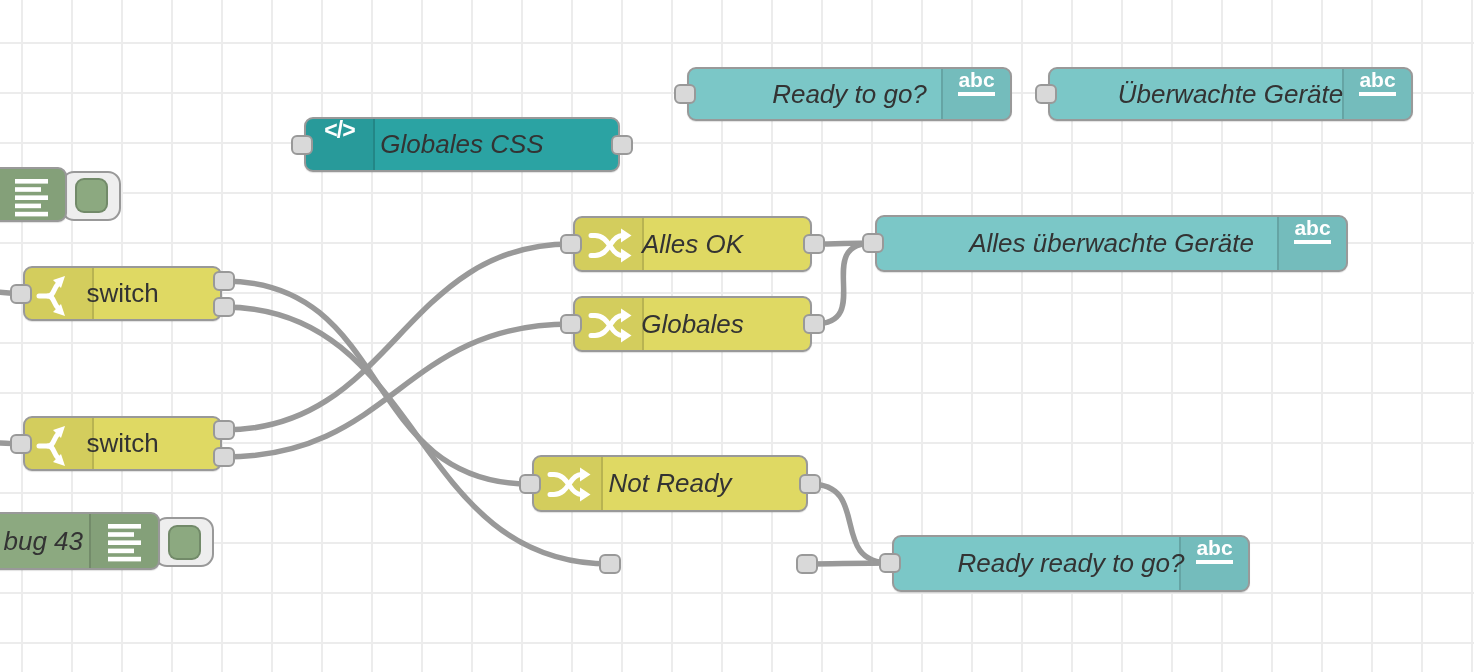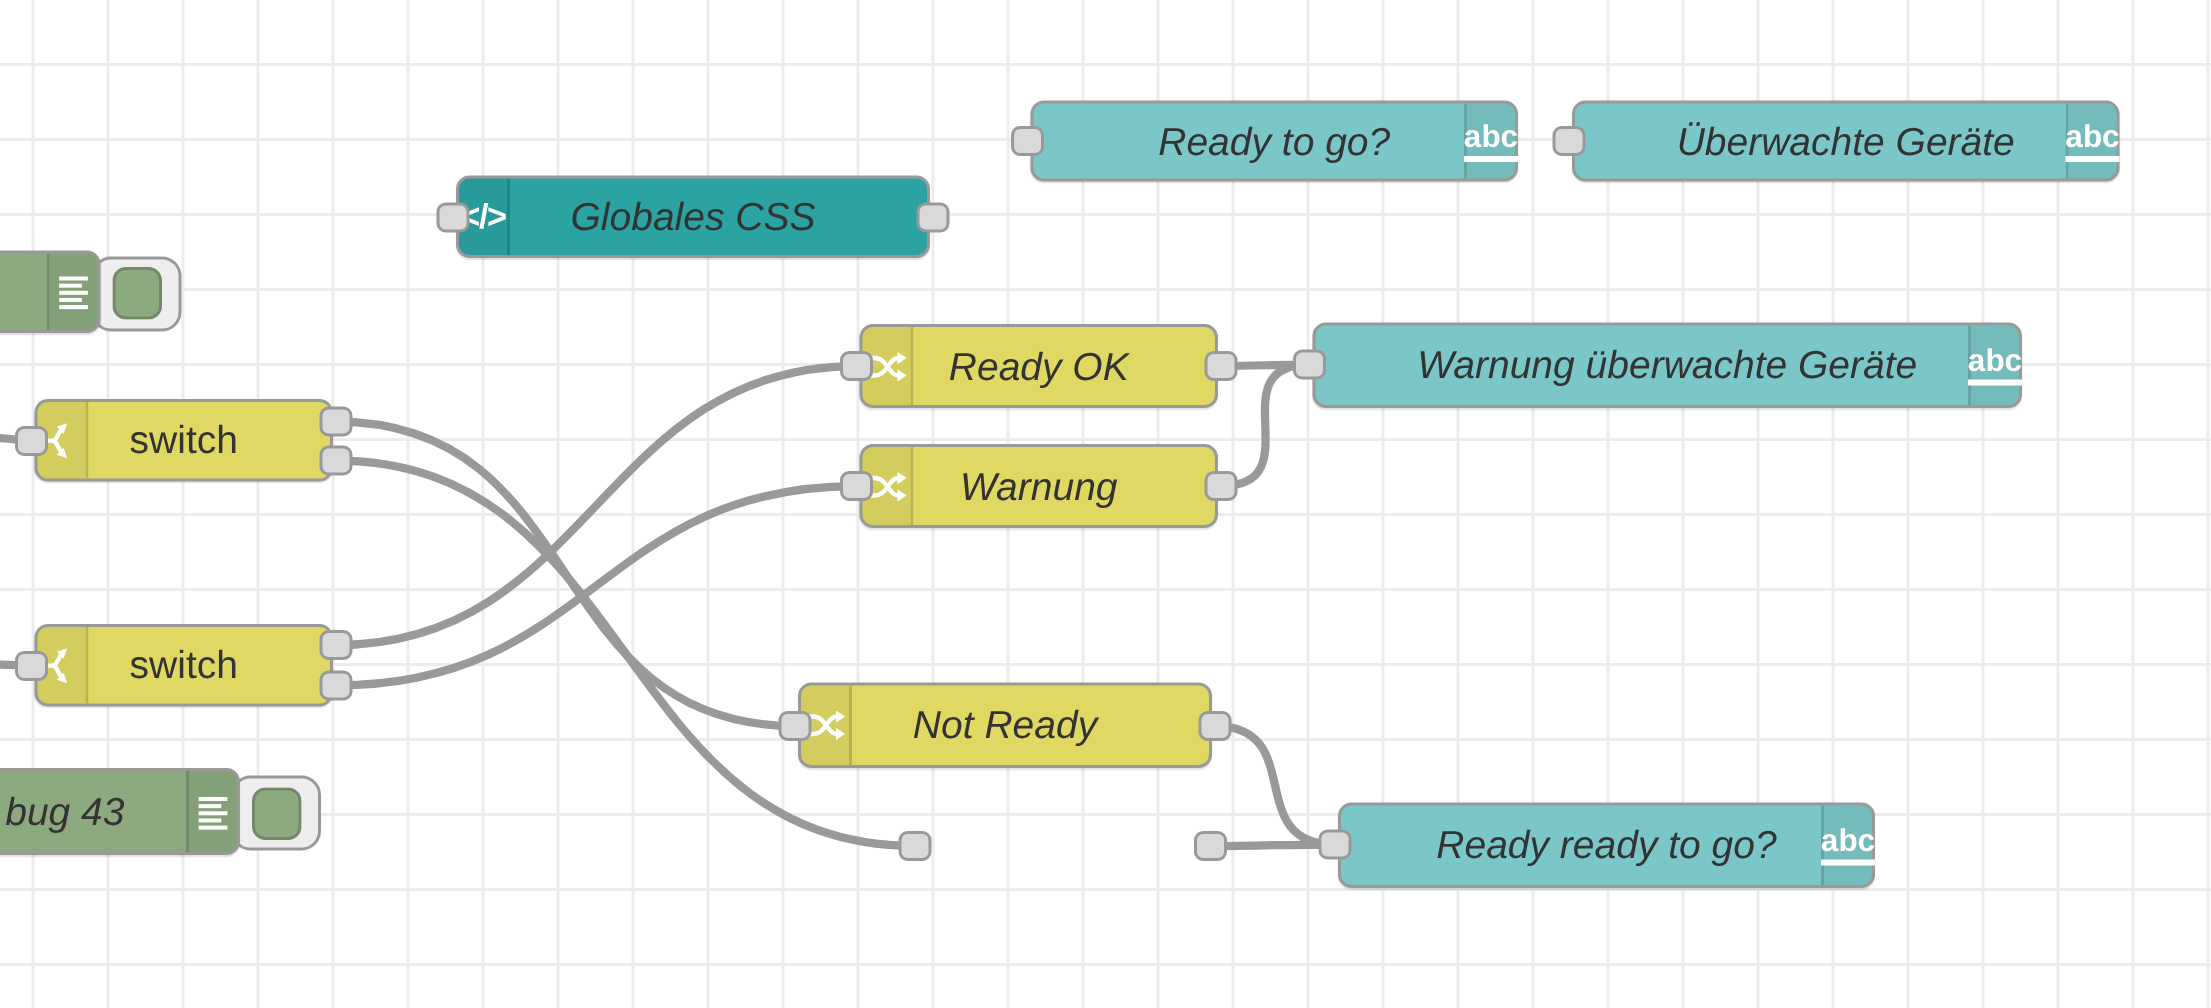--- a/index.html
+++ b/index.html
@@ -13,23 +13,23 @@
   }
   .wires{position:absolute;left:0;top:0;z-index:1;overflow:visible;}
   .wire{fill:none;stroke:#999;stroke-width:5.5;stroke-linecap:round;}
   .node{position:absolute;z-index:2;}
   .node-body{
     position:absolute;left:0;top:0;right:0;bottom:0;z-index:1;
     border:2px solid #999;border-radius:9px;box-sizing:border-box;
     box-shadow:0 1px 1px rgba(0,0,0,0.12);
   }
   .icon-region{
-    position:absolute;top:0;bottom:0;width:34px;z-index:2;
+    position:absolute;top:0;bottom:0;width:69px;z-index:2;
     background:rgba(0,0,0,0.05);
-    display:flex;align-items:center;justify-content:center;
+    display:flex;align-items:flex-start;justify-content:center;
     box-sizing:border-box;
   }
   .icon-region.left{left:0;border-right:2px solid rgba(0,0,0,0.13);border-radius:7px 0 0 7px;}
   .icon-region.right{right:0;border-left:2px solid rgba(0,0,0,0.13);border-radius:0 7px 7px 0;}
   .node-label{
     position:absolute;left:0;right:0;top:0;bottom:0;z-index:3;
     display:flex;align-items:center;justify-content:center;
     font-size:26px;color:#333;white-space:nowrap;overflow:hidden;
   }
   .node-label.italic{font-style:italic;}
@@ -167,46 +167,46 @@
     <div class="node" style="left: 573px; top: 216px; width: 239px; height: 56px;">
       <div class="node-body" style="background: rgb(223, 217, 99);">
         <div class="icon-region left">
           <svg width="55" height="55" viewBox="0 0 55 55" class="icon-svg">
             <path d="M10 17.5 H14 C22 17.5 26 23.5 29.5 28.5 C33 34 36 37.5 41 37.5" fill="none" stroke="#fff" stroke-width="5" stroke-linecap="round"></path>
              <path d="M10 37.5 H14 C22 37.5 26 31.5 29.5 26.5 C33 21 36 17.5 41 17.5" fill="none" stroke="#fff" stroke-width="5" stroke-linecap="round"></path>
              <polygon points="40,30.5 50.5,37.5 40,44.5" fill="#fff"></polygon>
              <polygon points="40,10.5 50.5,17.5 40,24.5" fill="#fff"></polygon>
           </svg>
         </div>
-        <div class="node-label italic">Ready OK</div>
+        <div class="node-label italic">Alles OK</div>
       </div>
     </div>
     <div class="port" style="left: 560px; top: 234px;"></div>
     <div class="port" style="left: 803px; top: 234px;"></div>
     <div class="node" style="left: 573px; top: 296px; width: 239px; height: 56px;">
       <div class="node-body" style="background: rgb(223, 217, 99);">
         <div class="icon-region left">
           <svg width="55" height="55" viewBox="0 0 55 55" class="icon-svg">
             <path d="M10 17.5 H14 C22 17.5 26 23.5 29.5 28.5 C33 34 36 37.5 41 37.5" fill="none" stroke="#fff" stroke-width="5" stroke-linecap="round"></path>
              <path d="M10 37.5 H14 C22 37.5 26 31.5 29.5 26.5 C33 21 36 17.5 41 17.5" fill="none" stroke="#fff" stroke-width="5" stroke-linecap="round"></path>
              <polygon points="40,30.5 50.5,37.5 40,44.5" fill="#fff"></polygon>
              <polygon points="40,10.5 50.5,17.5 40,24.5" fill="#fff"></polygon>
           </svg>
         </div>
-        <div class="node-label italic">Warnung</div>
+        <div class="node-label italic">Globales</div>
       </div>
     </div>
     <div class="port" style="left: 560px; top: 314px;"></div>
     <div class="port" style="left: 803px; top: 314px;"></div>
     <div class="node" style="left: 875px; top: 215px; width: 473px; height: 57px;">
       <div class="node-body" style="background: rgb(123, 199, 199);">
         <div class="icon-region right">
           <span class="abc-glyph">abc</span>
         </div>
-        <div class="node-label italic">Warnung überwachte Geräte</div>
+        <div class="node-label italic">Alles überwachte Geräte</div>
       </div>
     </div>
     <div class="port" style="left: 862px; top: 233px;"></div>
     <div class="node" style="left: 532px; top: 455px; width: 276px; height: 57px;">
       <div class="node-body" style="background: rgb(223, 217, 99);">
         <div class="icon-region left">
           <svg width="55" height="55" viewBox="0 0 55 55" class="icon-svg">
             <path d="M10 17.5 H14 C22 17.5 26 23.5 29.5 28.5 C33 34 36 37.5 41 37.5" fill="none" stroke="#fff" stroke-width="5" stroke-linecap="round"></path>
              <path d="M10 37.5 H14 C22 37.5 26 31.5 29.5 26.5 C33 21 36 17.5 41 17.5" fill="none" stroke="#fff" stroke-width="5" stroke-linecap="round"></path>
              <polygon points="40,30.5 50.5,37.5 40,44.5" fill="#fff"></polygon>

